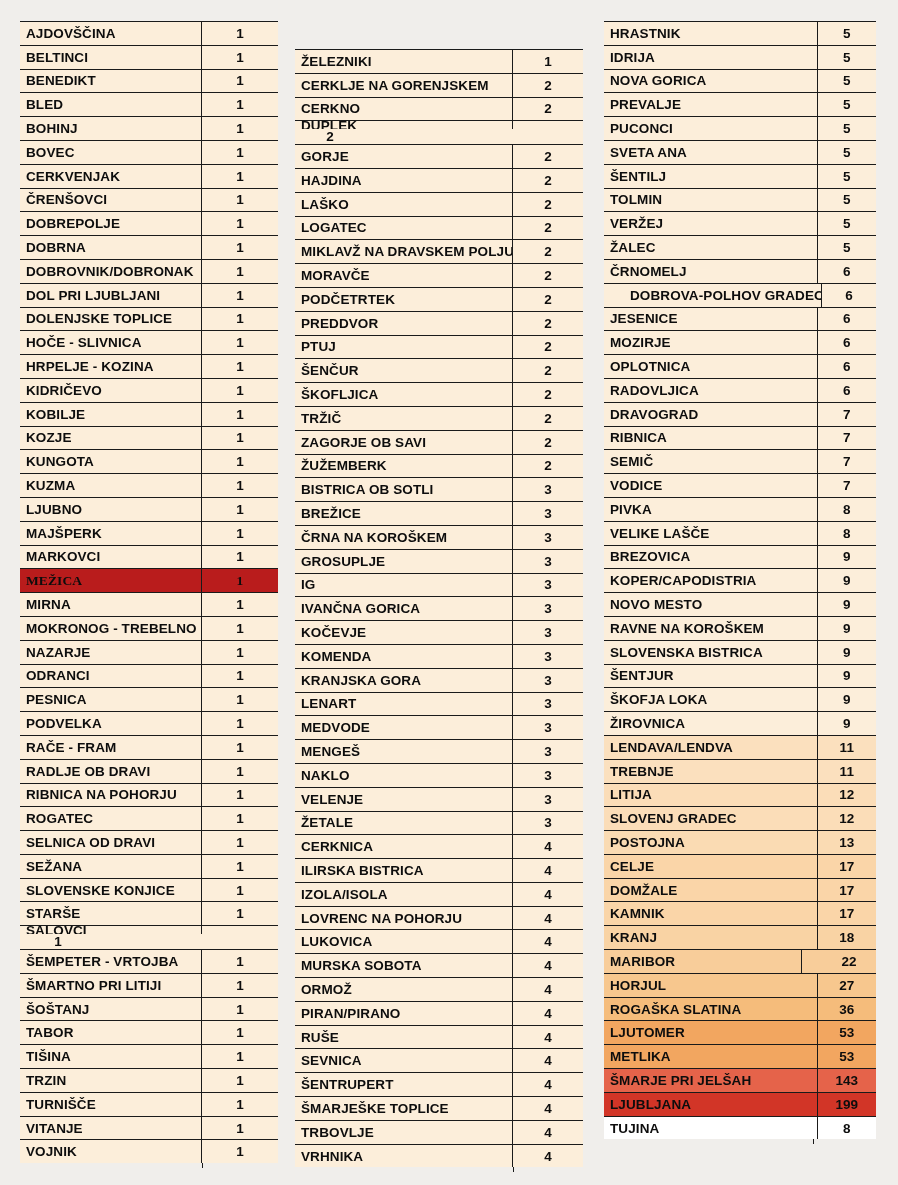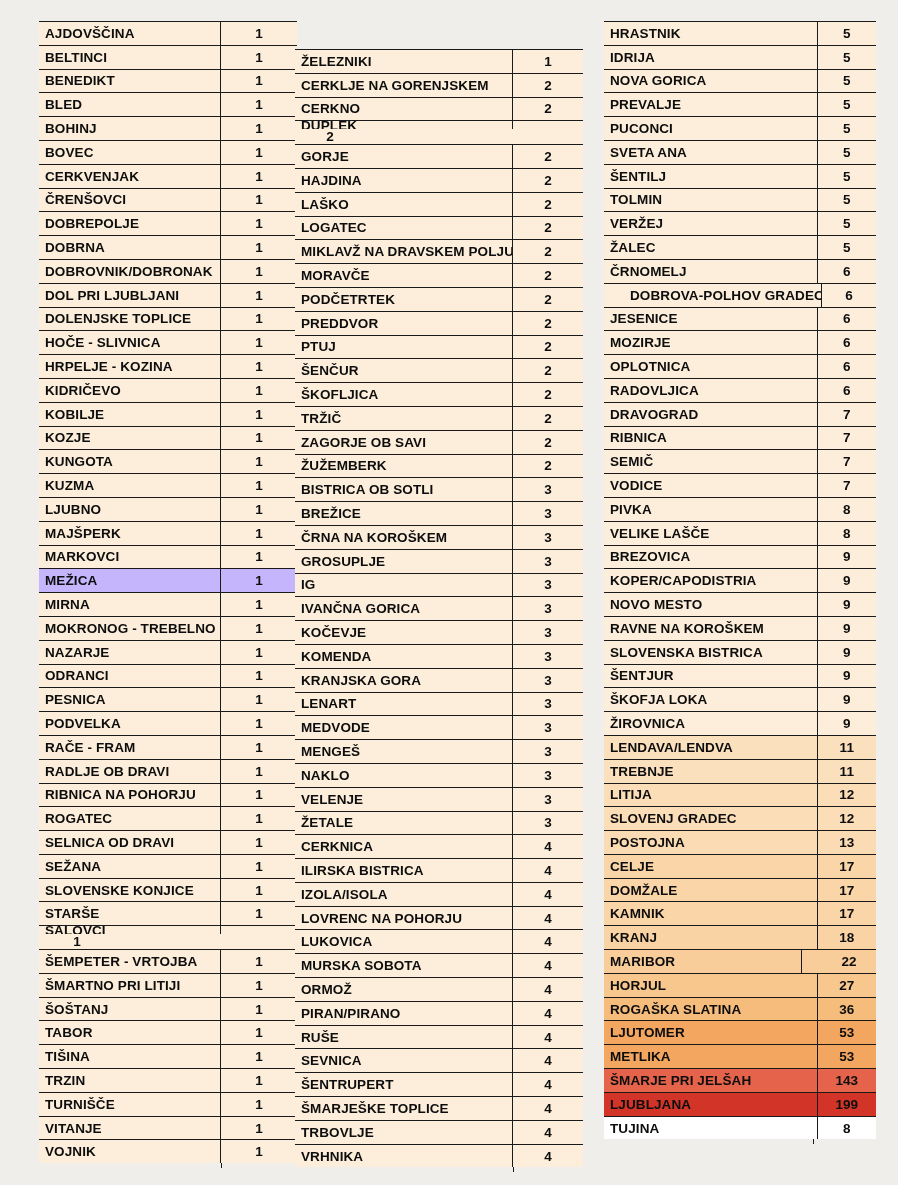--- a/index.html
+++ b/index.html
@@ -2,21 +2,21 @@
 <html><head>
 <meta charset="utf-8">
 <style>
   html,body{margin:0;padding:0;}
   body{
     width:898px;height:1185px;position:relative;
     background:#F0EEEB;
     font-family:"Liberation Sans",sans-serif;
   }
   .table{position:absolute;top:21px;}
-  .t1{left:39px;width:258px;--divx:182px;}
+  .t1{left:20px;width:258px;--divx:182px;}
   .t2{left:295px;width:288px;margin-top:28px;--divx:218px;}
   .t3{left:604px;width:272px;--divx:209px;}
   .table::after{ 
     content:"";position:absolute;left:var(--divx);bottom:-5px;width:1px;height:5px;background:#1a1a1a;
   }
   .row{display:flex;height:23.8px;border-top:1px solid #1a1a1a;box-sizing:border-box;}
   .cell{display:flex;align-items:center;box-sizing:border-box;
         font-weight:bold;font-size:13.5px;color:#0d0d0d;letter-spacing:.1px;}
   .name{padding-left:6px;border-right:1px solid #1a1a1a;overflow:hidden;white-space:nowrap;}
   .value{justify-content:center;}
@@ -113,21 +113,21 @@
       <div class="cell value">1</div>
     </div>
     <div class="row" style="background: rgb(252, 238, 218);">
       <div class="cell name">MAJŠPERK</div>
       <div class="cell value">1</div>
     </div>
     <div class="row" style="background: rgb(252, 238, 218);">
       <div class="cell name">MARKOVCI</div>
       <div class="cell value">1</div>
     </div>
-    <div class="row" style="background: #c4b5fd;">
+    <div class="row" style="background: #b91c1c; font-family: Liberation Serif, serif;">
       <div class="cell name">MEŽICA</div>
       <div class="cell value">1</div>
     </div>
     <div class="row" style="background: rgb(252, 238, 218);">
       <div class="cell name">MIRNA</div>
       <div class="cell value">1</div>
     </div>
     <div class="row" style="background: rgb(252, 238, 218);">
       <div class="cell name">MOKRONOG - TREBELNO</div>
       <div class="cell value">1</div>

